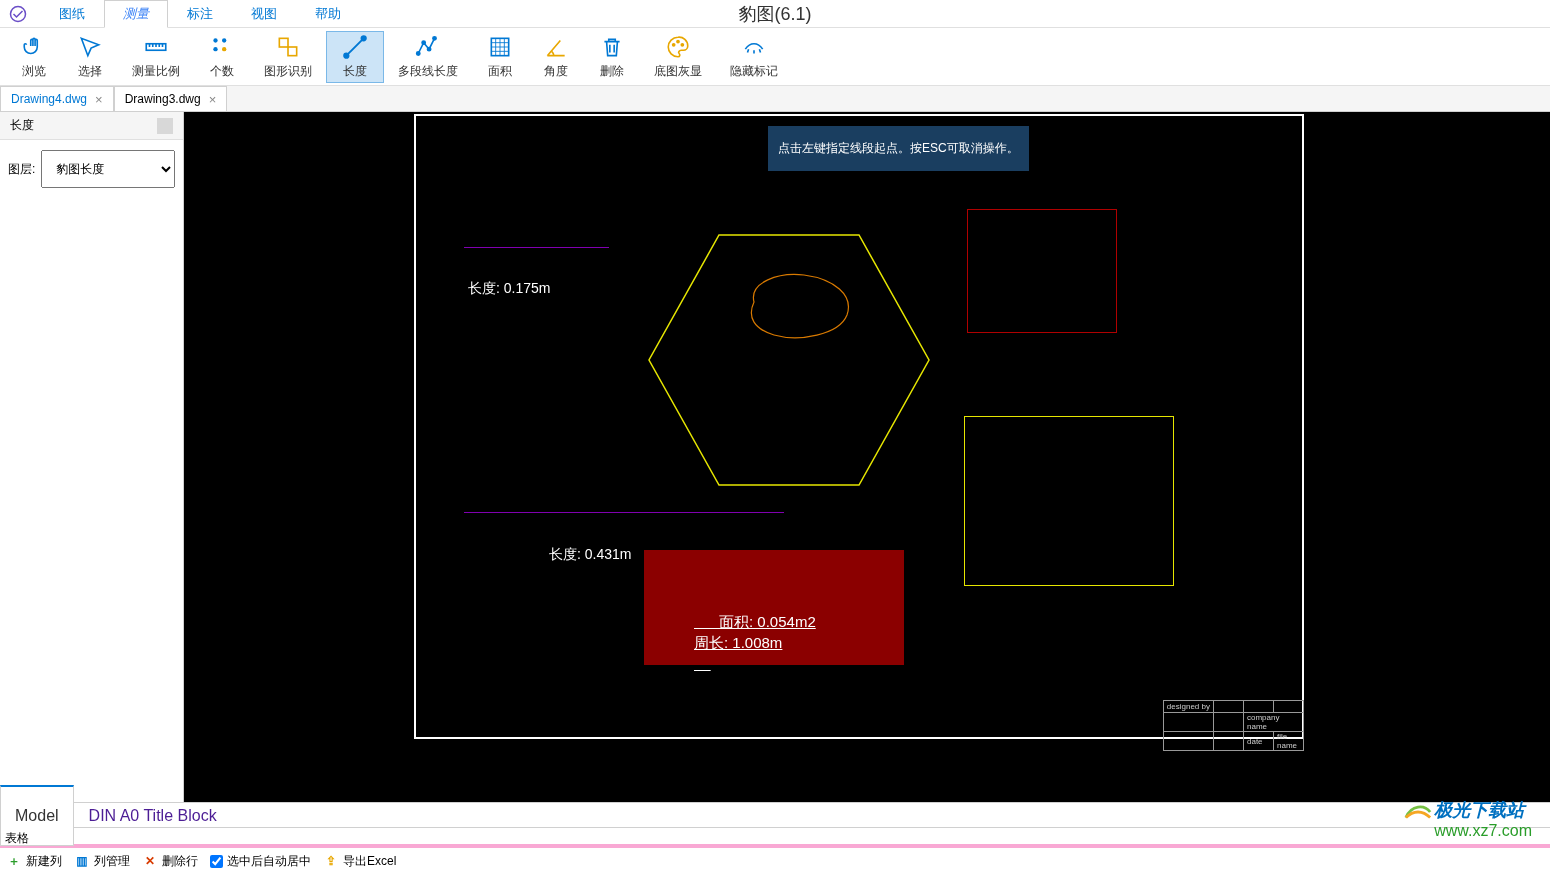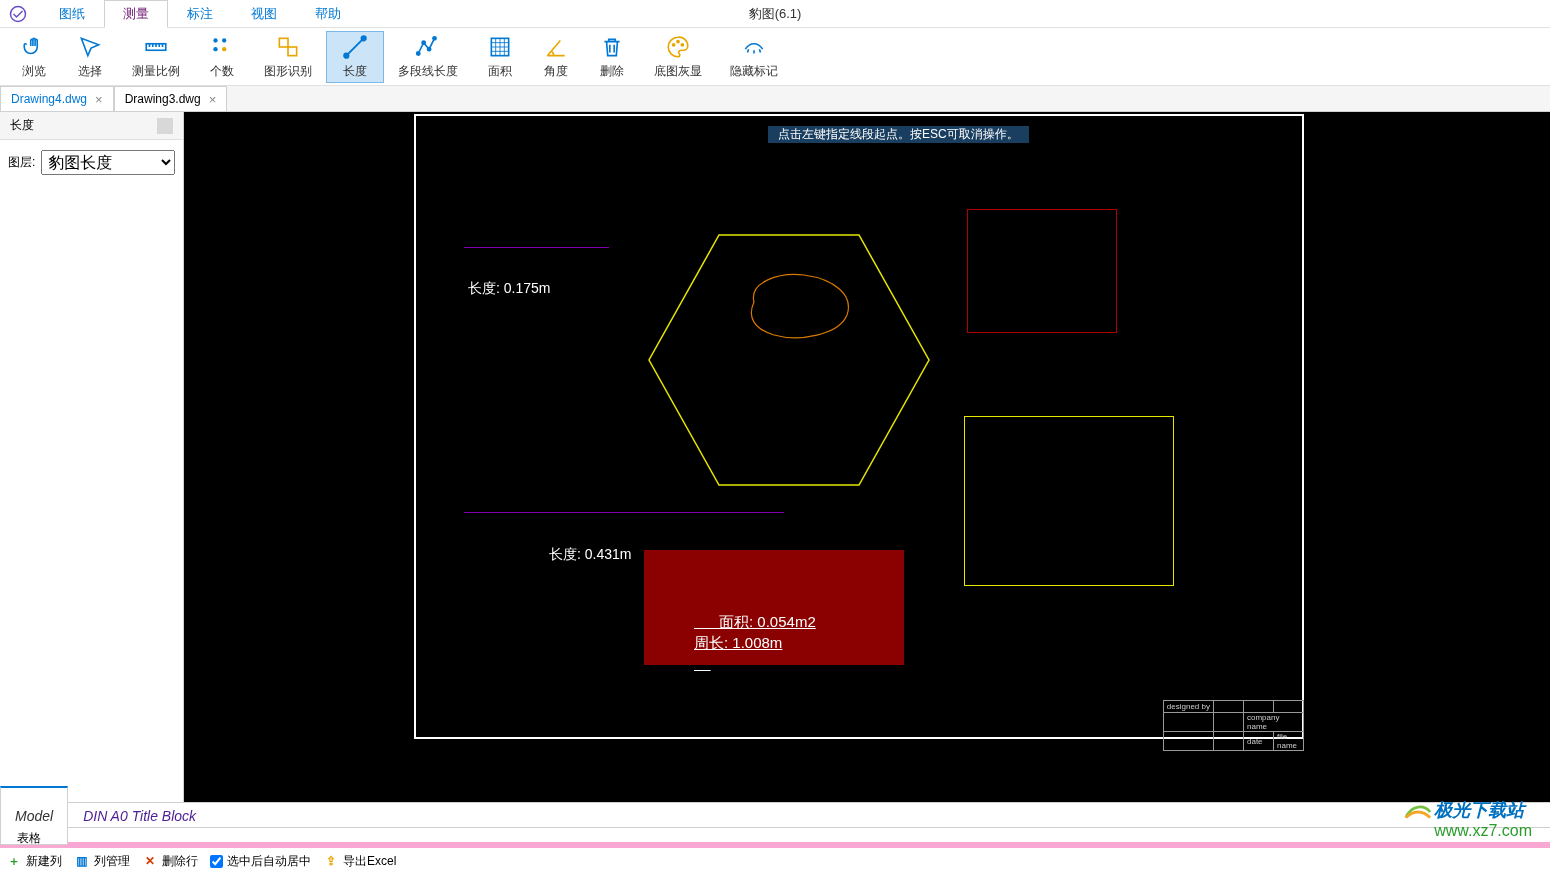--- a/index.html
+++ b/index.html
@@ -3,23 +3,23 @@
   <meta charset="utf-8">
   <style>
     * { margin: 0; padding: 0; box-sizing: border-box; font-family: "Microsoft YaHei", sans-serif; }
     body { width: 1550px; height: 874px; background: #fff; overflow: hidden; position: relative; }
     
     .titlebar { height: 28px; background: #fff; display: flex; align-items: center; border-bottom: 1px solid #e0e0e0; }
     .app-icon { width: 24px; height: 24px; margin-left: 6px; display: flex; align-items: center; justify-content: center; }
     .app-icon svg { width: 18px; height: 18px; }
     .menu-tabs { display: flex; margin-left: 10px; }
     .menu-tab { padding: 4px 18px; font-size: 13px; color: #333; cursor: pointer; border: 1px solid transparent; }
-    .menu-tab.active { color: #701a75; border: 1px solid #d0d0d0; border-bottom: 1px solid #fff; background: #fff; }
+    .menu-tab.active { color: #3b82f6; border: 1px solid #d0d0d0; border-bottom: 1px solid #fff; background: #fff; font-style: italic; }
     .menu-tab.blue-text { color: #0078d4; }
-    .app-title { position: absolute; left: 50%; transform: translateX(-50%); font-size: 13px; color: #333; }
+    .app-title { position: absolute; left: 50%; transform: translateX(-50%); font-size: 18px; color: #333; }
     
     .ribbon { height: 58px; background: #fff; display: flex; align-items: center; padding: 2px 6px; border-bottom: 1px solid #e0e0e0; }
     .ribbon-item { display: flex; flex-direction: column; align-items: center; justify-content: center; padding: 2px 14px; cursor: pointer; height: 52px; }
     .ribbon-item.active { background: #cce4f7; border: 1px solid #7ab8e8; }
     .ribbon-item .ricon { width: 28px; height: 28px; display: flex; align-items: center; justify-content: center; color: #0078d4; }
     .ribbon-item .rlabel { font-size: 12px; color: #333; margin-top: 2px; }
     
     .tabs-bar { height: 26px; background: #f5f5f5; display: flex; align-items: flex-end; border-bottom: 1px solid #d0d0d0; }
     .file-tab { padding: 4px 10px; font-size: 12px; display: flex; align-items: center; cursor: pointer; border: 1px solid #d0d0d0; border-bottom: none; background: #fff; height: 25px; }
     .file-tab.active { color: #0078d4; }
@@ -28,42 +28,42 @@
     .main-area { display: flex; height: calc(874px - 28px - 58px - 26px - 26px - 20px - 26px); }
     
     .sidebar { width: 184px; background: #fff; border-right: 1px solid #d0d0d0; }
     .panel-title { height: 28px; display: flex; align-items: center; padding: 0 10px; font-size: 12px; background: #f5f5f5; border-bottom: 1px solid #e0e0e0; }
     .panel-title-close { width: 16px; height: 16px; background: #d8d8d8; margin-left: auto; }
     .panel-body { padding: 10px; border: 1px solid #d0d0d0; margin: 8px; background:#fff; }
     .radio-row { display: flex; align-items: center; margin: 7px 0; font-size: 12px; }
     .radio-row input { margin-right: 6px; }
     .radio-row.orange label { color: #d97a00; }
     .layer-row { display: flex; align-items: center; margin: 10px 8px; font-size: 12px; }
-    .layer-row select { margin-left: 6px; flex: 1; font-size: 16px; padding: 2px; }
+    .layer-row select { margin-left: 6px; flex: 1; font-size: 12px; padding: 10px; }
     
     .canvas-wrap { flex: 1; background: #000; position: relative; overflow: hidden; }
     .paper-frame { position: absolute; border: 2px solid #fff; }
     .hex { position: absolute; }
     .blob { position: absolute; }
     .rect-red { position: absolute; border: 1.5px solid #b00000; }
     .rect-yel { position: absolute; border: 1.5px solid #e6e600; }
     .rect-fill { position: absolute; background: #8b0000; }
-    .hint-blue { position: absolute; background: #1a3e60; color: #fff; font-size: 12px; padding: 0 10px; }
+    .hint-blue { position: absolute; background: #1a3e60; color: #fff; font-size: 12px; padding: 14px 10px; }
     .meas-line { position: absolute; height: 1px; background: #8000b0; }
     .meas-text { position: absolute; color: #fff; font-size: 14px; white-space: pre; margin-top: 46px; }
     .anno-text { position: absolute; color: #fff; font-size: 15px; white-space: pre; line-height: 1.4; }
     .titleblock { position: absolute; border: 1px solid #fff; font-size: 8px; color: #ccc; }
     .titleblock td { border: 1px solid #999; padding: 0 3px; height: 12px; }
     
     .bottom-tabs { height: 26px; background: #fff; display: flex; align-items: center; border-top: 1px solid #d0d0d0; border-bottom: 1px solid #d0d0d0; }
-    .btab { padding: 20px 14px; font-size: 14px; cursor: pointer; border: 1px solid transparent; border-bottom: none; font-style: italic; }
+    .btab { padding: 20px 14px; font-size: 16px; cursor: pointer; border: 1px solid transparent; border-bottom: none; }
     .btab.active { border: 1px solid #d0d0d0; border-top: 2px solid #0078d4; background: #fff; color: #333; }
     .btab.inactive { color: #4c1d95; }
     
-    .table-hdr { height: 20px; background: #fff; padding: 2px 17px; font-size: 12px; border-bottom: 6px solid #f9a8d4; }
+    .table-hdr { height: 20px; background: #fff; padding: 2px 5px; font-size: 12px; border-bottom: 4px solid #f9a8d4; }
     
     .toolbar-bot { height: 26px; background: #fff; display: flex; align-items: center; padding: 0 6px; font-size: 12px; gap: 12px; }
     .tb-item { display: flex; align-items: center; gap: 4px; cursor: pointer; }
     .tb-item.green .ticon { color: #2a9d2a; }
     .tb-item.blue .ticon { color: #0078d4; }
     .tb-item.red .ticon { color: #d83b01; }
     .tb-item.yellow .ticon { color: #e8a700; }
     .ticon { font-weight: bold; width: 16px; text-align: center; }
     
     .watermark { position: absolute; right: 10px; bottom: 30px; padding: 4px 8px; }

